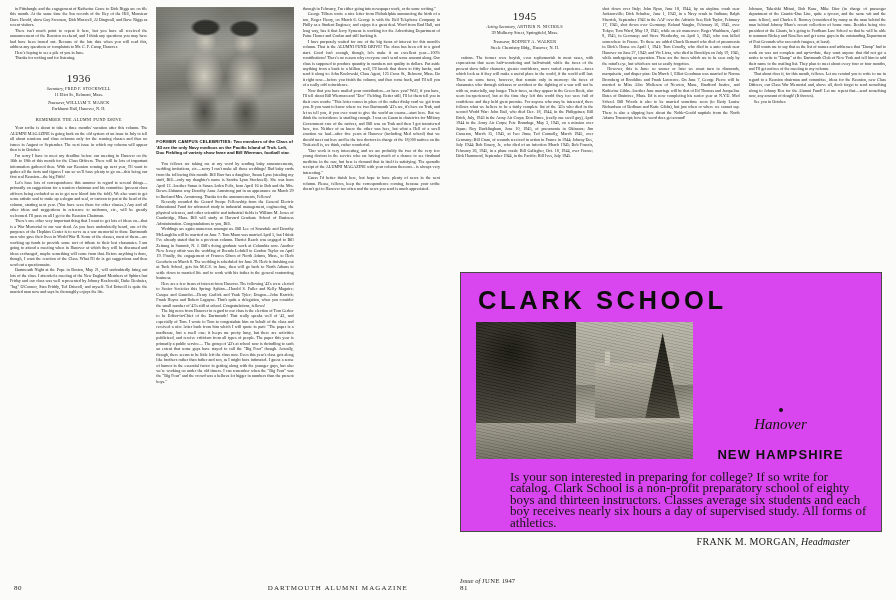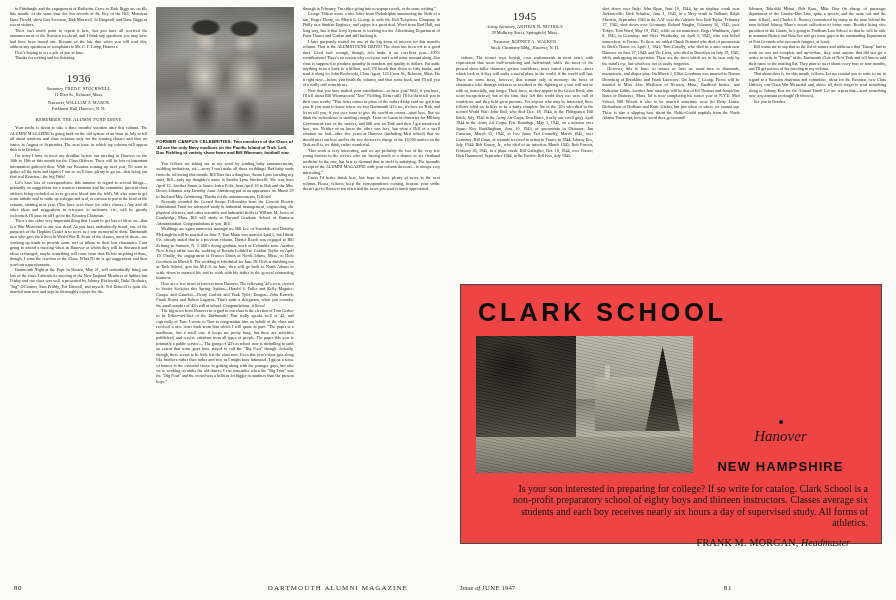--- a/index.html
+++ b/index.html
@@ -84,39 +84,39 @@
   }
   .caption .lead{letter-spacing:.25px;}
 
   
   .footline{
     position:absolute;bottom:8px;left:0;right:0;
     display:flex;align-items:baseline;
     font-size:6.4px;color:#26251f;
   }
   .page-left .footline{padding:0 14px 0 14px;text-align:center;}
-  .page-right .footline{padding:0 14px 0 12px;}
+  .page-right .footline{padding:0 14px 0 12px;flex-direction:column;}
   .folio{font-family:"Liberation Serif",serif;font-size:7px;letter-spacing:.6px;}
   .magname{font-variant:small-caps;letter-spacing:1.1px;font-size:7px;color:#2a2922;}
   .issue{font-size:6.6px;color:#2a2922;}
   .issue .it{font-style:italic;}
   .issue .scm{font-variant:small-caps;letter-spacing:.5px;}
 
   
   .ad{
-    position:absolute;left:12px;right:14px;top:284px;height:260px;
-    border:1px solid #4a4a44;background:#ef4444;
+    position:absolute;left:12px;right:14px;top:272px;height:260px;
+    border:1px solid #4a4a44;background:#d946ef;
     box-sizing:border-box;padding:10px 13px 8px 15px;
   }
   .ad-title{
     font-family:"Liberation Sans", sans-serif;
     font-weight:bold;font-size:25.5px;line-height:28px;letter-spacing:3.6px;
     color:#0d0d0b;margin:3px 0 8px 2px;
   }
-  .ad-mid{display:flex;align-items:center;}
+  .ad-mid{display:flex;align-items:flex-start;}
   .ad-cut{
     width:217px;height:137px;flex:0 0 auto;
     background:
       radial-gradient(ellipse 40% 55% at 14% 45%, #201f1b 0%, rgba(0,0,0,0) 72%),
       radial-gradient(ellipse 30% 45% at 84% 30%, #6e6b5f 0%, rgba(0,0,0,0) 75%),
       linear-gradient(180deg,#3a3933 0%,#56544b 28%,#8a877a 52%,#b3b0a1 72%,#7b786c 100%);
     position:relative;overflow:hidden;
   }
   .ad-cut .sky{position:absolute;left:40%;top:0;width:60%;height:46%;
     background:linear-gradient(180deg,#cdcabb,#a8a597);opacity:.85;}
@@ -137,21 +137,21 @@
 
   .ad-loc{flex:1 1 auto;text-align:center;padding-top:86px;}
   .ad-loc .dot{width:4px;height:4px;border-radius:50%;background:#111;margin:0 auto 4px auto;}
   .ad-loc .town{
     font-family:"Liberation Serif",serif;font-style:italic;font-size:15px;line-height:17px;color:#15150f;
   }
   .ad-loc .state{
     font-family:"Liberation Sans",sans-serif;font-weight:bold;font-size:13px;letter-spacing:1.1px;color:#101010;margin-top:14px;
   }
   .ad-body{
-    margin-top:9px;font-size:10px;line-height:11.4px;color:#171614;text-align:right;
+    margin-top:9px;font-size:13px;line-height:11.4px;color:#171614;text-align:left;
     padding-left:34px;
   }
   .ad-sign{
     text-align:right;font-size:10px;margin-top:8px;padding-right:18px;color:#171614;
   }
   .ad-sign .nm{font-variant:small-caps;letter-spacing:.3px;}
   .ad-sign .ti{font-style:italic;}
 </style>
 </head>
 <body>

